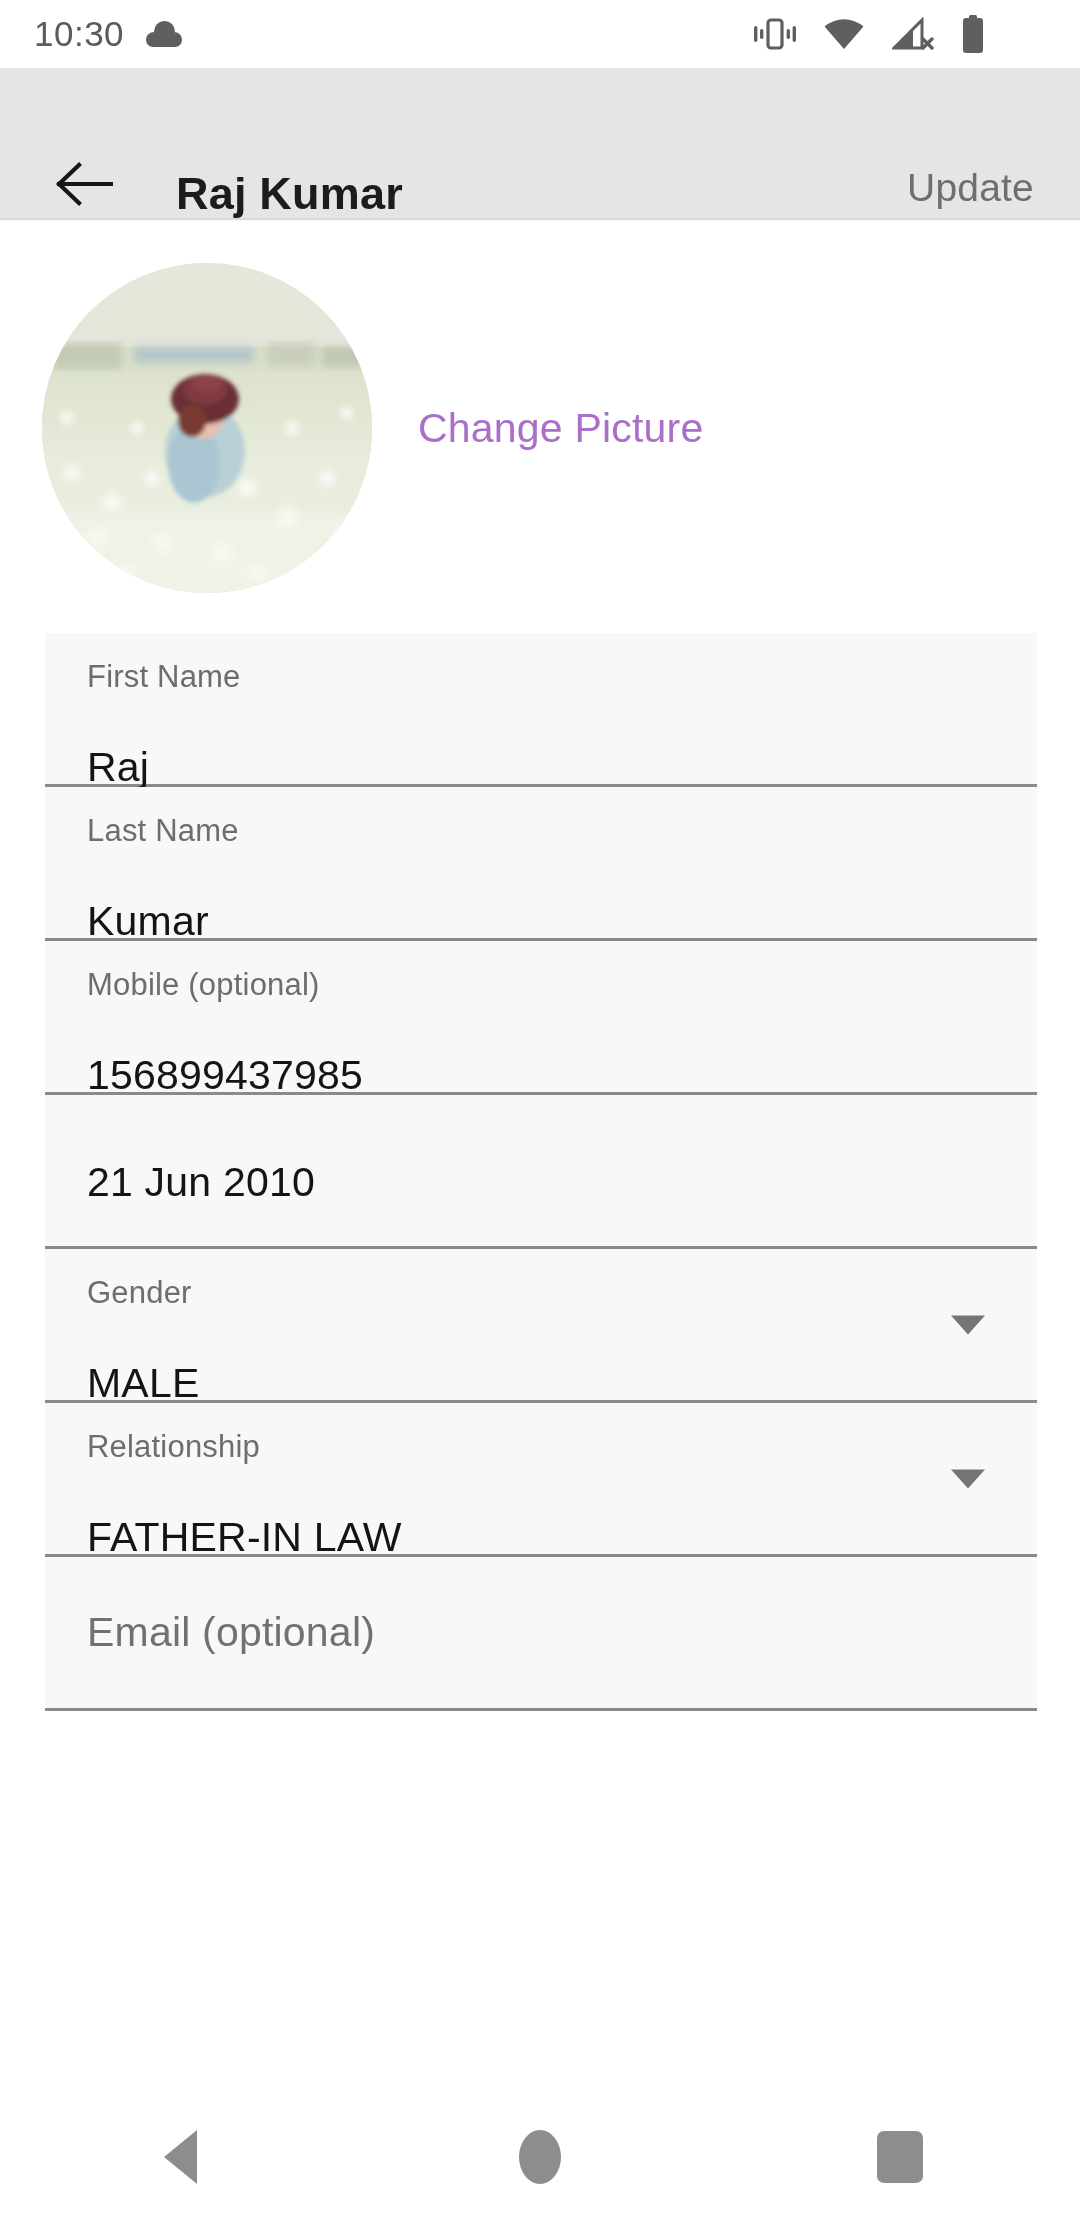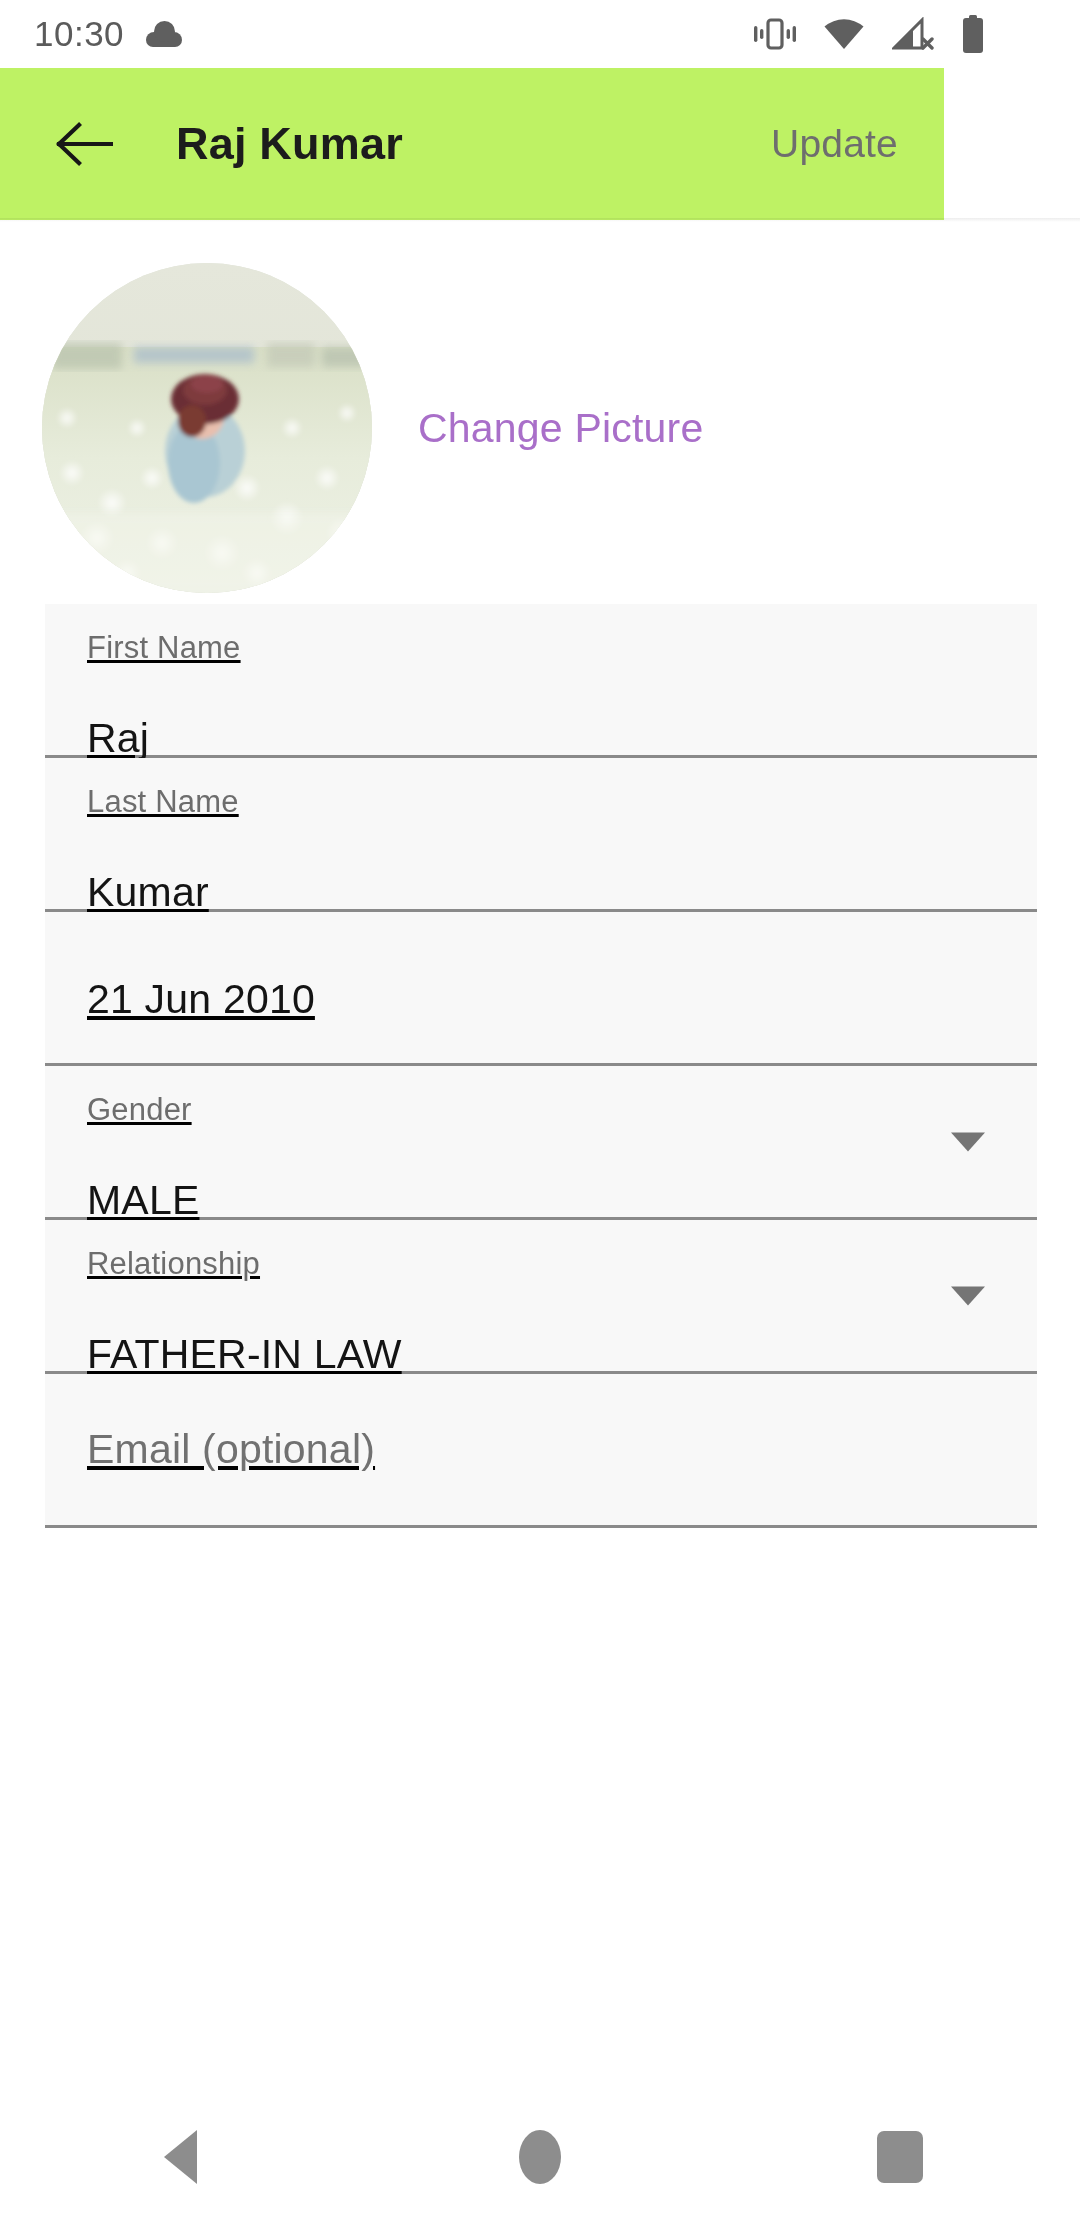--- a/index.html
+++ b/index.html
@@ -26,22 +26,22 @@
   .cloud-icon::after{
     content:""; position:absolute; left:8px; top:0; width:21px; height:21px;
     background:#5f5f5f; border-radius:50%;
   }
   .status-right{ display:flex; align-items:center; gap:27px; }
 
   .ic{ display:block; }
 
   
   .appbar{
-    position:absolute; top:68px; left:0; width:944px; height:152px;
-    background:#bef264; display:flex; align-items:center; padding:0 40px 0 48px;
+    position:absolute; top:68px; left:0; width:1080px; height:152px;
+    background:#e5e5e5; display:flex; align-items:flex-end; padding:0 40px 0 48px;
   }
   .back-btn{
     width:72px; height:72px; display:flex; align-items:center; justify-content:center;
     flex:0 0 auto; cursor:pointer;
   }
   .appbar-title{
     font-size:45px; font-weight:bold; color:#1c1c1c; margin-left:56px;
     letter-spacing:0.2px; white-space:nowrap;
   }
   .appbar-action{
@@ -64,21 +64,21 @@
     background:#dfe3d8;
   }
   .avatar svg{ display:block; width:100%; height:100%; }
   .change-picture{
     margin-left:46px; font-size:41px; color:#a96fc9; cursor:pointer;
     letter-spacing:0.2px;
   }
 
   
   .form{
-    position:absolute; top:604px; left:45px; width:992px;text-decoration:underline;
+    position:absolute; top:633px; left:45px; width:992px;
   }
   .field{
     position:relative; background:#f8f8f8;
     border-bottom:3px solid #8a8a8a;
     height:154px; padding:28px 0 0 42px;
     display:flex; flex-direction:column; justify-content:flex-start;
     cursor:text;
   }
   .field.empty{ justify-content:center; padding-top:0; }
   .field-label{
@@ -240,20 +240,24 @@
   <div class="field">
     <div class="field-label">First Name</div>
     <div class="field-value">Raj</div>
   </div>
 
   <div class="field">
     <div class="field-label">Last Name</div>
     <div class="field-value">Kumar</div>
   </div>
 
+  <div class="field">
+    <div class="field-label">Mobile (optional)</div>
+    <div class="field-value">156899437985</div>
+  </div>
 
   <div class="field">
     <div class="field-value">21 Jun 2010</div>
   </div>
 
   <div class="field">
     <div class="field-label">Gender</div>
     <div class="field-value">MALE</div>
     <div class="dropdown-arrow"></div>
   </div>

